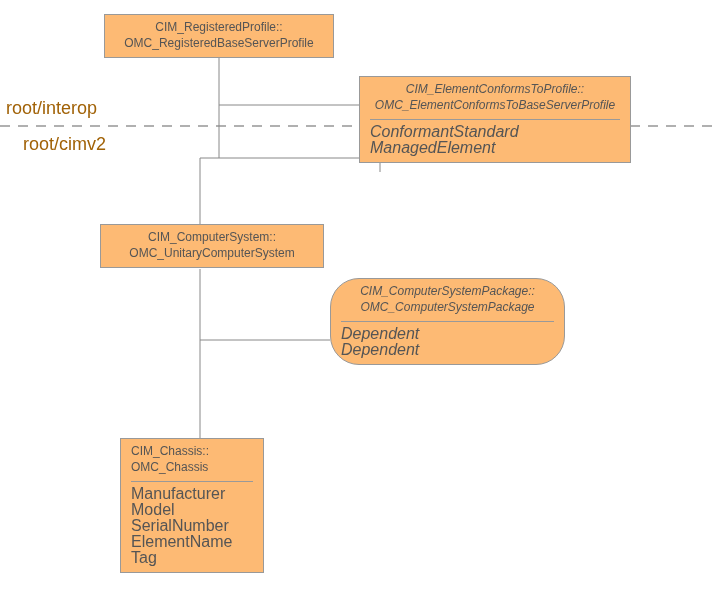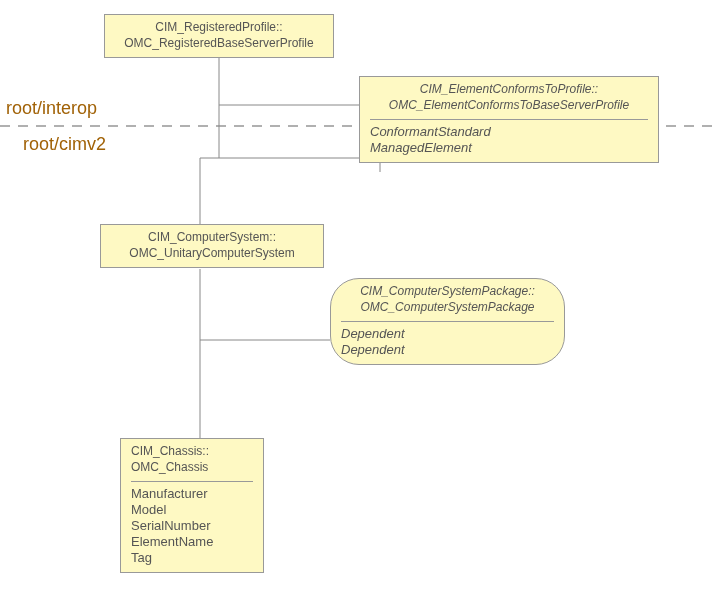--- a/index.html
+++ b/index.html
@@ -9,40 +9,40 @@
     height: 603px;
     background: #ffffff;
     font-family: Arial, Helvetica, sans-serif;
     color: #555555;
     position: relative;
     overflow: hidden;
   }
   .box {
     position: absolute;
     border: 1px solid #999;
-    background: #fef9c3;
+    background: #fdba74;
     box-sizing: border-box;
     padding: 4px 10px 6px 10px;
   }
   .box .title-line {
     font-size: 12px;
     line-height: 16px;
     text-align: center;
   }
   .box.italic .title-line,
   .box.italic .attr {
     font-style: italic;
   }
   .hr-line {
     border: none;
     border-top: 1px solid #999;
     margin: 6px 0 4px 0;
   }
   .attr {
-    font-size: 13px;
+    font-size: 16px;
     line-height: 16px;
     text-align: left;
   }
   .namespace-label {
     position: absolute;
     font-size: 18px;
     color: #a16207;
   }
   svg.connectors {
     position: absolute;
@@ -85,21 +85,21 @@
 </svg>
 
 <div class="namespace-label" style="left:6px; top:98px;">root/interop</div>
 <div class="namespace-label" style="left:23px; top:134px;">root/cimv2</div>
 
 <div class="box" style="left:104px; top:14px; width:230px;">
   <div class="title-line">CIM_RegisteredProfile::</div>
   <div class="title-line">OMC_RegisteredBaseServerProfile</div>
 </div>
 
-<div class="box italic" style="left:359px; top:76px; width:300px;">
+<div class="box italic" style="left:359px; top:76px; width:272px;">
   <div class="title-line">CIM_ElementConformsToProfile::</div>
   <div class="title-line">OMC_ElementConformsToBaseServerProfile</div>
   <hr class="hr-line">
   <div class="attr">ConformantStandard</div>
   <div class="attr">ManagedElement</div>
 </div>
 
 <div class="box" style="left:100px; top:224px; width:224px;">
   <div class="title-line">CIM_ComputerSystem::</div>
   <div class="title-line">OMC_UnitaryComputerSystem</div>

